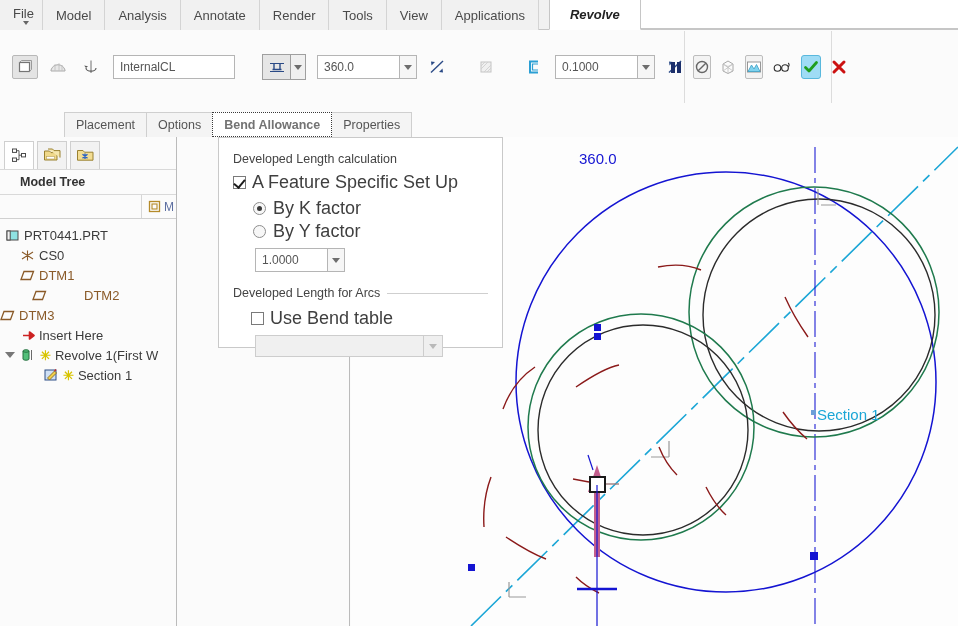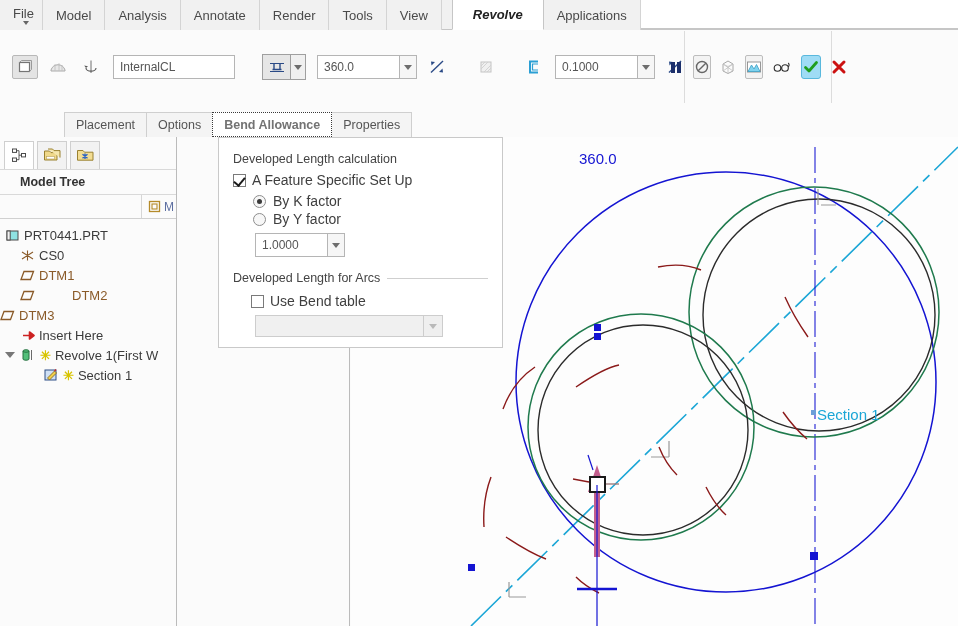--- a/index.html
+++ b/index.html
@@ -191,21 +191,21 @@
   }
   .radiorow { display: flex; align-items: center; gap: 7px; margin: 2px 0 2px 20px; }
   .radio {
     width: 13px; height: 13px; border-radius: 50%;
     border: 1px solid #8d8d8d; background: #f7f7f7; position: relative; flex: 0 0 auto;
   }
   .radio.on::after {
     content: ""; position: absolute; left: 3px; top: 3px;
     width: 5px; height: 5px; border-radius: 50%; background: #3a3a3a;
   }
-  .lbl-txt { font-size: 14px; color: #3f3f3f; }
+  .lbl-txt { font-size: 18px; color: #3f3f3f; }
   .panel-combo { margin: 6px 0 0 22px; width: 90px; }
   .panel-combo .val { flex: 1 1 auto; }
   .panel-combo-disabled { margin: 6px 0 0 22px; width: 188px; height: 22px; display: flex; }
   .panel-combo-disabled .val {
     flex: 1 1 auto; border: 1px solid #cdcdcd; border-right: none;
     background: #f0f0f0;
   }
   .panel-combo-disabled .arw {
     width: 20px; border: 1px solid #cdcdcd; background: #efefef;
     display: flex; align-items: center; justify-content: center;
@@ -232,25 +232,25 @@
       </div>
     <div class="rtab">
         <span>Render</span>
       </div>
     <div class="rtab">
         <span>Tools</span>
       </div>
     <div class="rtab">
         <span>View</span>
       </div>
+    <div class="rtab">
+        <span>Applications</span>
+      </div>
     <div class="rtab ctx">
         <span>Revolve</span>
-      </div>
-    <div class="rtab">
-        <span>Applications</span>
       </div>
     <div class="tabs-spacer"></div>
   </div>
 
   <div class="dashboard">
     <div class="dash-left">
 
       <div class="tbtn pressed">
         <svg width="18" height="18" viewBox="0 0 18 18">
           <rect x="3.5" y="4.5" width="10" height="9" fill="#ffffff" stroke="#757575" stroke-width="1.2"></rect>
@@ -450,21 +450,21 @@
         <span class="tlbl">CS0</span>
       </div>
 
       <div class="trow" style="padding-left:20px;">
         <svg width="15" height="13" viewBox="0 0 15 13">
           <path d="M4 2.5 L13.5 2.5 L10.5 10.5 L1 10.5 Z" fill="none" stroke="#8a5a28" stroke-width="1.3"></path>
         </svg>
         <span class="tlbl brown">DTM1</span>
       </div>
 
-      <div class="trow" style="padding-left:20px;gap:37px;">
+      <div class="trow" style="padding-left:32px;gap:37px;">
         <svg width="15" height="13" viewBox="0 0 15 13">
           <path d="M4 2.5 L13.5 2.5 L10.5 10.5 L1 10.5 Z" fill="none" stroke="#8a5a28" stroke-width="1.3"></path>
         </svg>
         <span class="tlbl brown">DTM2</span>
       </div>
 
       <div class="trow" style="">
         <svg width="15" height="13" viewBox="0 0 15 13">
           <path d="M4 2.5 L13.5 2.5 L10.5 10.5 L1 10.5 Z" fill="none" stroke="#8a5a28" stroke-width="1.3"></path>
         </svg>

